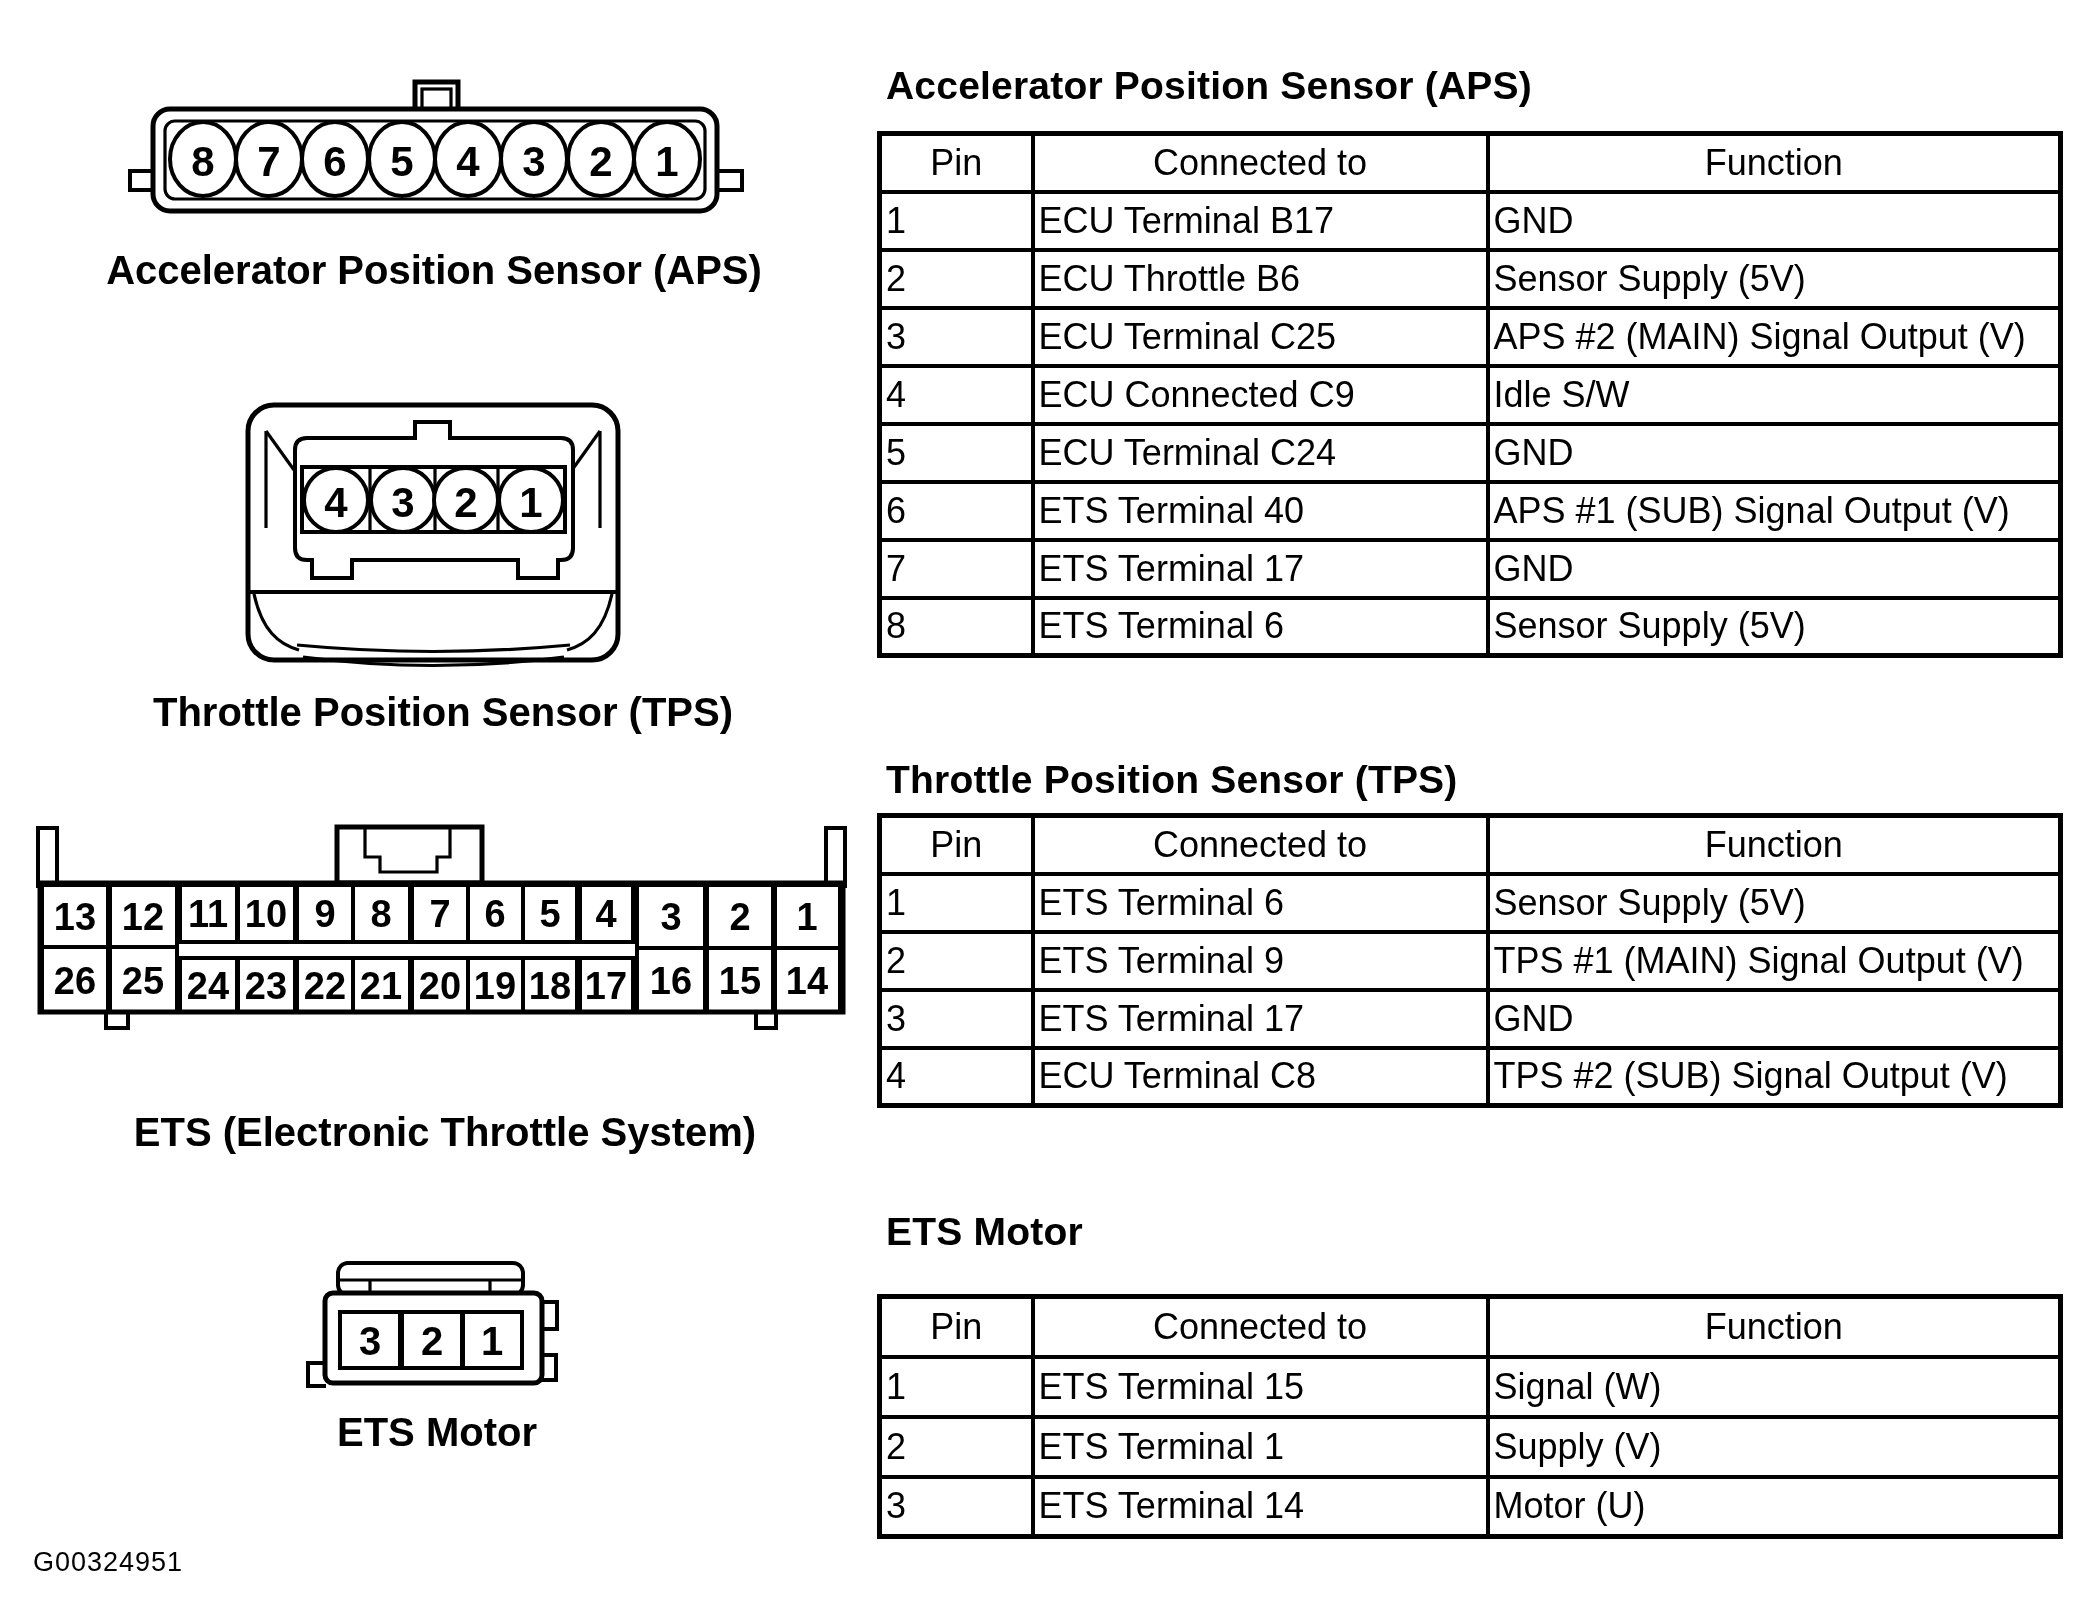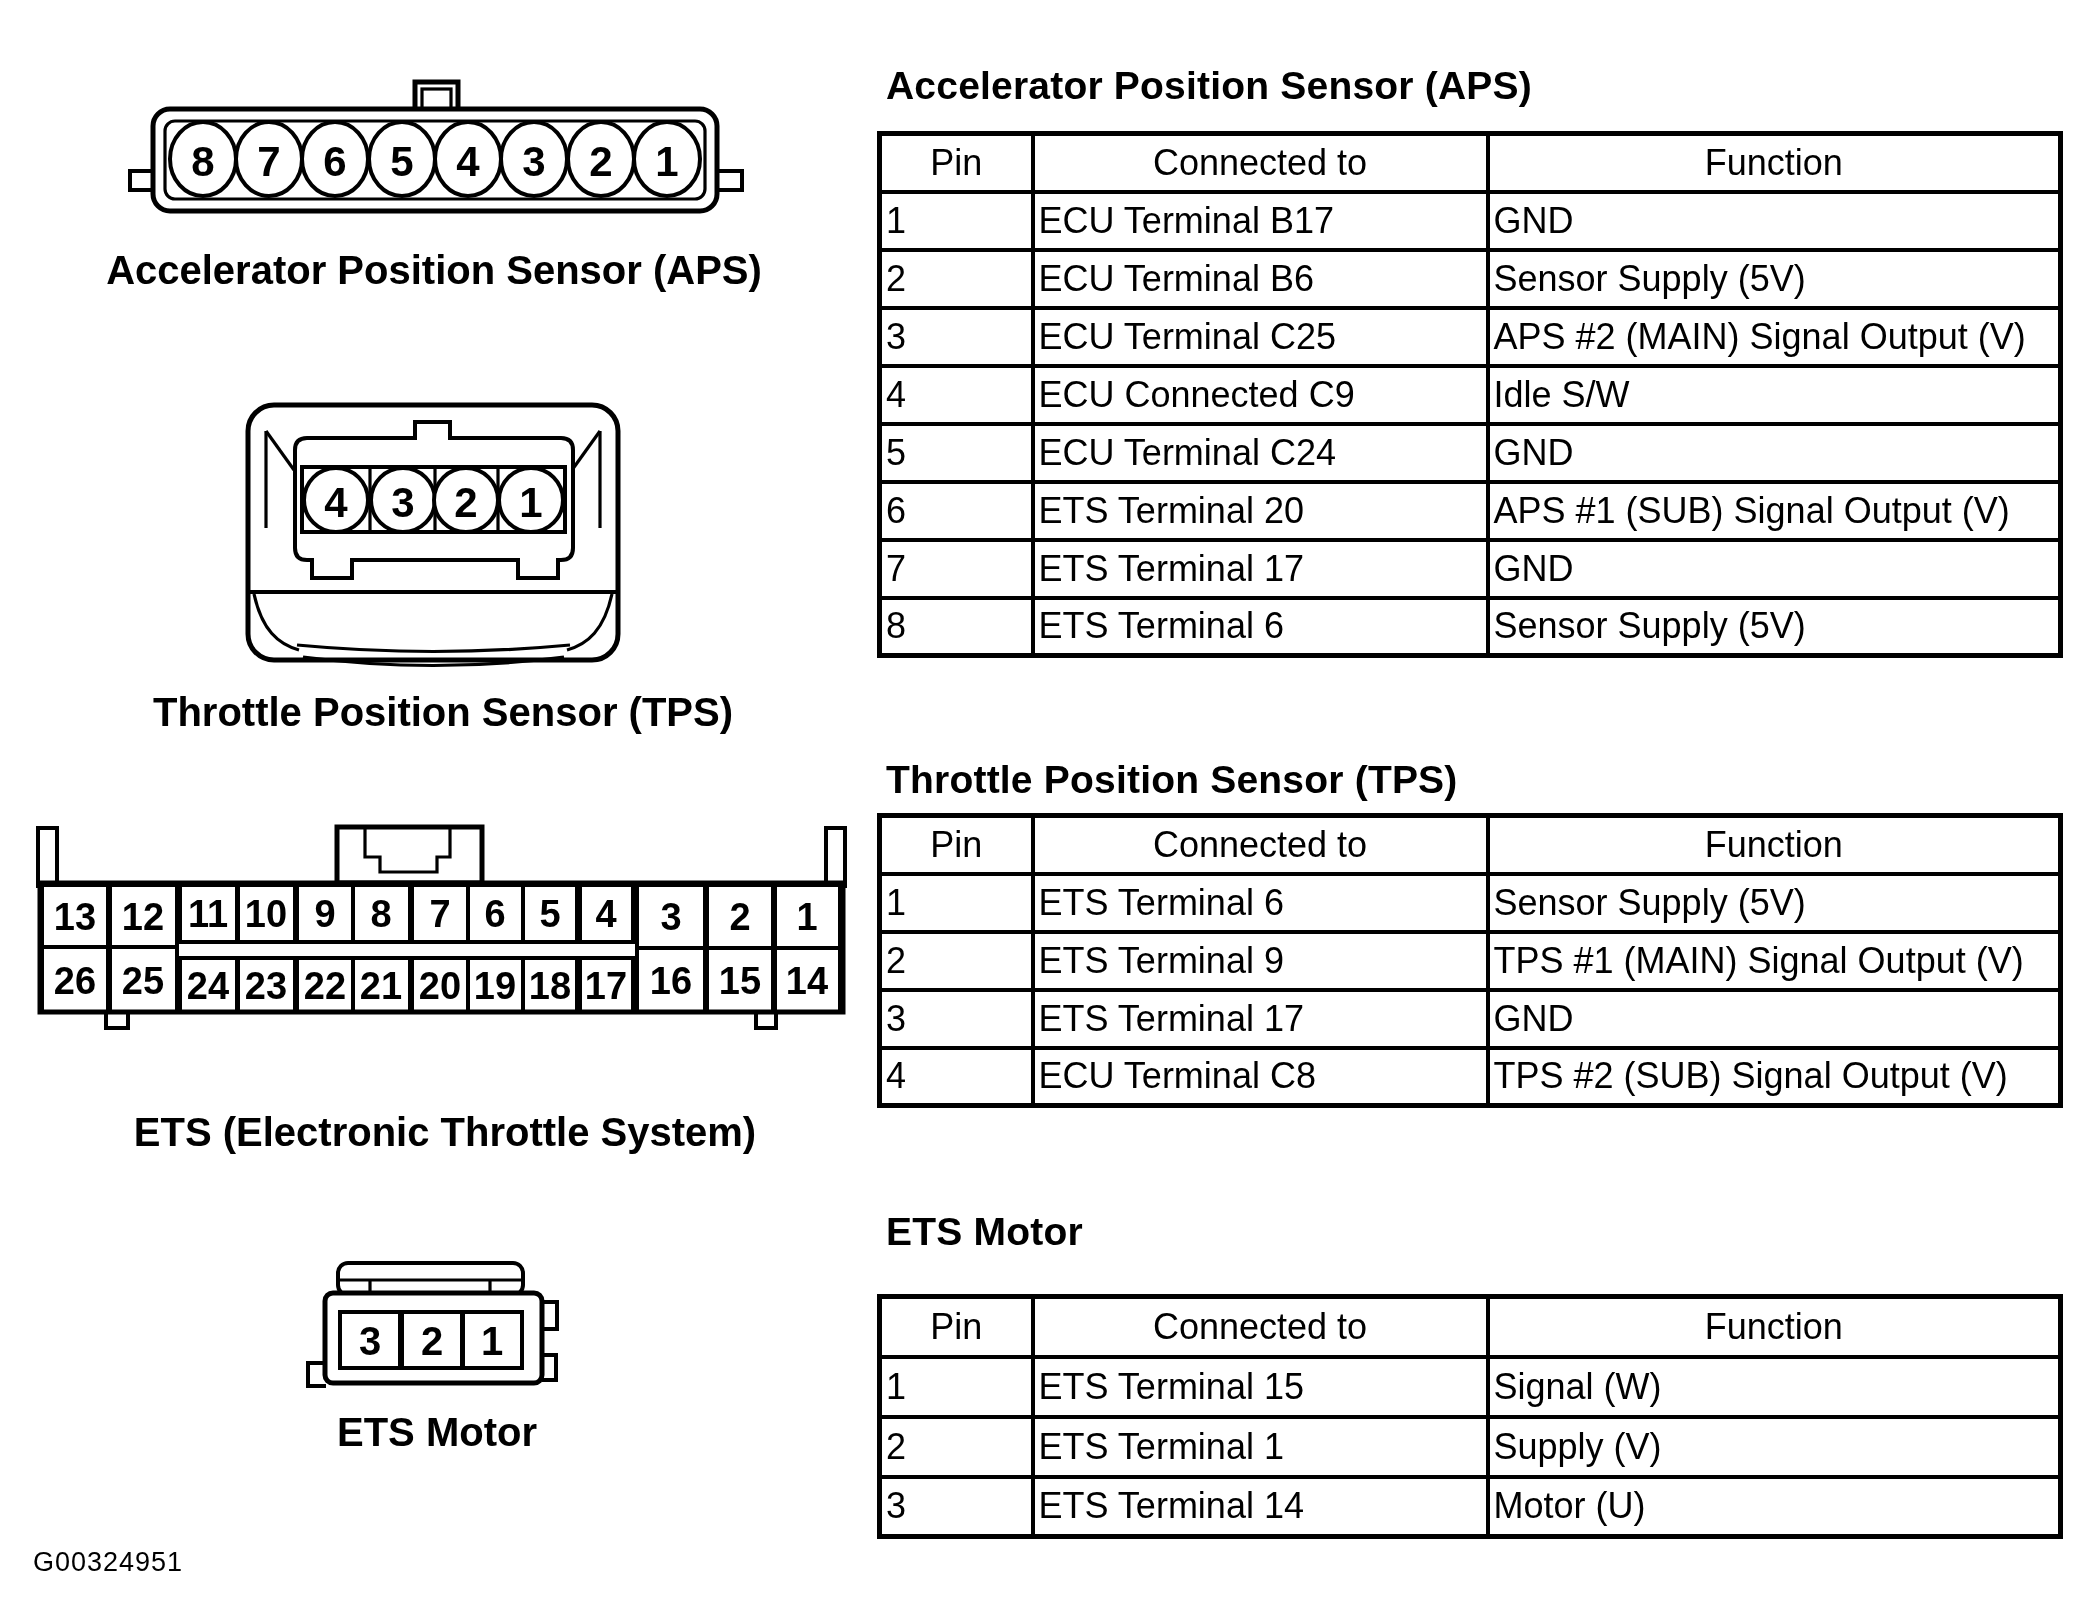--- a/index.html
+++ b/index.html
@@ -191,41 +191,41 @@
       </tr>
     </thead>
     <tbody>
       <tr>
           <td>1</td>
           <td>ECU Terminal B17</td>
           <td>GND</td>
         </tr>
       <tr>
           <td>2</td>
-          <td>ECU Terminal B6</td>
+          <td>ECU Throttle B6</td>
           <td>Sensor Supply (5V)</td>
         </tr>
       <tr>
           <td>3</td>
           <td>ECU Terminal C25</td>
           <td>APS #2 (MAIN) Signal Output (V)</td>
         </tr>
       <tr>
           <td>4</td>
           <td>ECU Connected C9</td>
           <td>Idle S/W</td>
         </tr>
       <tr>
           <td>5</td>
           <td>ECU Terminal C24</td>
           <td>GND</td>
         </tr>
       <tr>
           <td>6</td>
-          <td>ETS Terminal 20</td>
+          <td>ETS Terminal 40</td>
           <td>APS #1 (SUB) Signal Output (V)</td>
         </tr>
       <tr>
           <td>7</td>
           <td>ETS Terminal 17</td>
           <td>GND</td>
         </tr>
       <tr>
           <td>8</td>
           <td>ETS Terminal 6</td>

